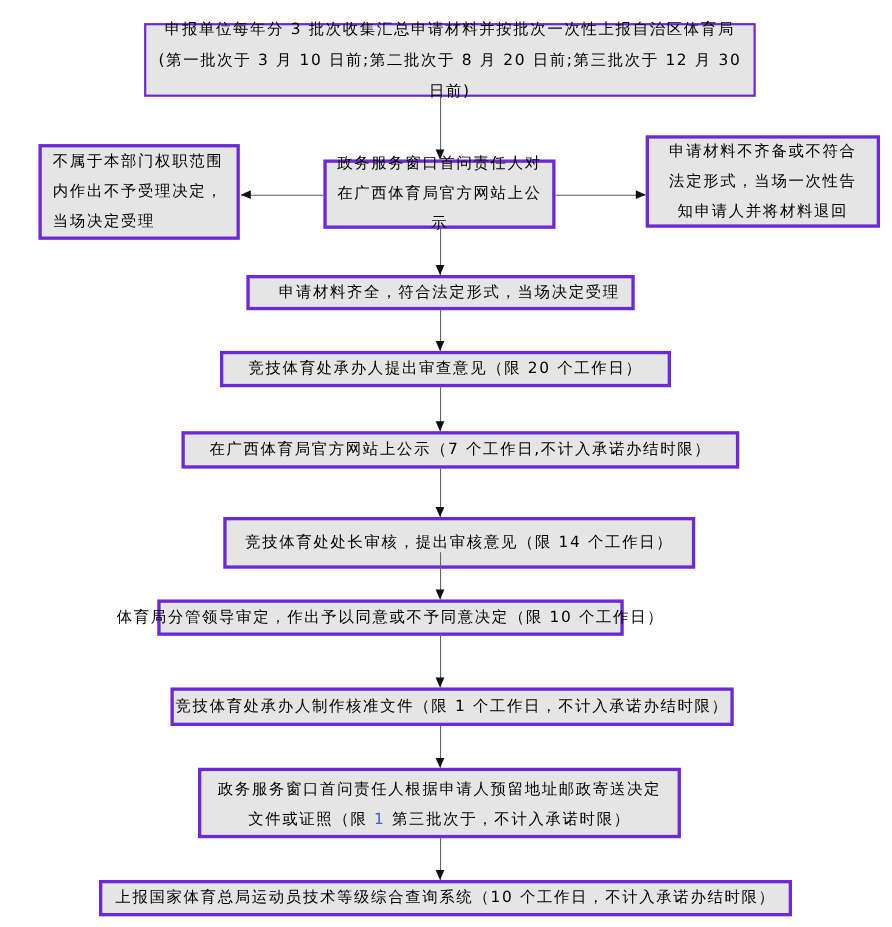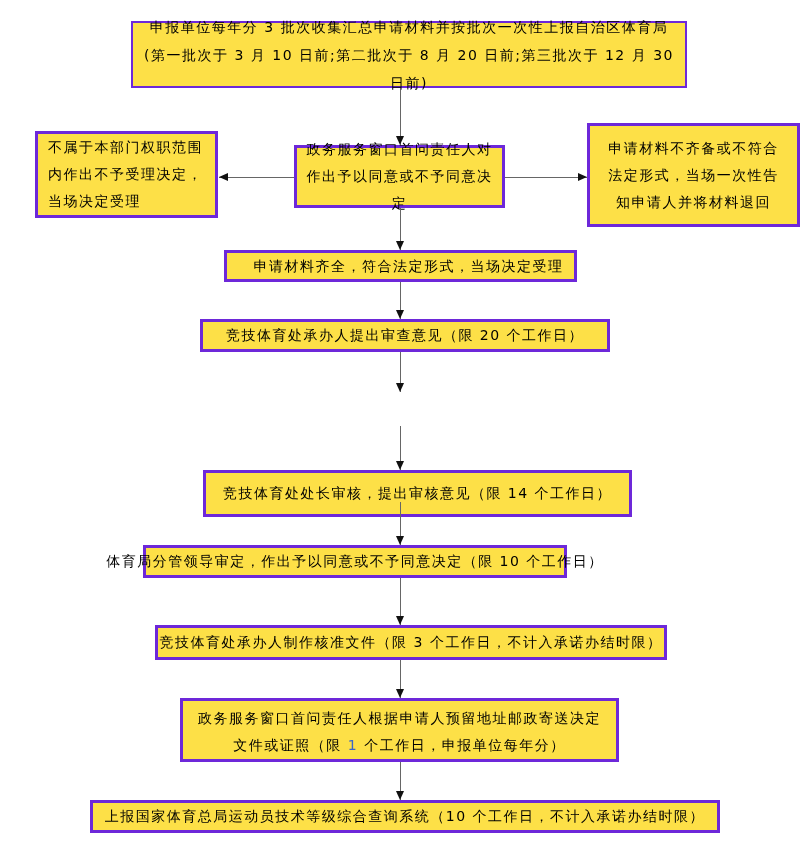--- a/index.html
+++ b/index.html
@@ -2,21 +2,21 @@
 <html><head>
 <meta charset="utf-8">
 <style>
   html,body{margin:0;padding:0;background:#ffffff;}
   .canvas{
     position:relative;width:811px;height:843px;background:#ffffff;
     font-family:"DejaVu Sans","Liberation Sans",sans-serif;
     color:#000;font-size:14px;letter-spacing:1.5px;
   }
   .node{
-    position:absolute;box-sizing:border-box;border:3px solid #6d28d9;background:#fde047;
+    position:absolute;box-sizing:border-box;border:3px solid #6d28d9;background:#e5e5e5;
     display:flex;flex-direction:column;align-items:center;justify-content:center;
     text-align:center;line-height:27px;padding:2px 8px;
   }
   .node.single{white-space:nowrap;}
   .node.heavy{border-width:2px;}
   .node.leftalign{align-items:flex-start;text-align:left;padding:2px 8px 2px 10px;}
   
   .varrow{position:absolute;left:400px;width:1px;background:#666;}
   .varrow::after{
     content:"";position:absolute;bottom:0;left:-4px;
@@ -33,21 +33,21 @@
   .harrow.to-right::after{
     content:"";position:absolute;right:0;top:-4px;
     border-top:4.5px solid transparent;border-bottom:4.5px solid transparent;
     border-left:9px solid #111;
   }
   .num-hl{color:#3a66c8;}
   
   #n-declare{left:131px;top:21px;width:556px;height:67px;line-height:28px;}
   #n-window{left:294px;top:145px;width:211px;height:63px;}
   #n-reject{left:35px;top:131px;width:183px;height:87px;}
-  #n-return{left:587px;top:123px;width:213px;height:104px;padding:2px 18px;}
+  #n-return{left:587px;top:123px;width:213px;height:84px;padding:2px 18px;}
   #n-accept{left:224px;top:250px;width:353px;height:32px;padding-left:24px;}
   #n-opinion{left:200px;top:319px;width:410px;height:33px;align-items:center;}
   #n-publicity{left:165px;top:392px;width:507px;height:34px;}
   #n-director{left:203px;top:470px;width:429px;height:47px;}
   #n-leader{left:143px;top:545px;width:424px;height:33px;}
   #n-document{left:155px;top:625px;width:512px;height:35px;}
   #n-mail{left:180px;top:698px;width:439px;height:64px;padding:2px 12px;display:block;padding-top:4px;}
   #n-report{left:90px;top:800px;width:630px;height:33px;}
   
   #a1{top:88px;height:57px;}
@@ -71,50 +71,53 @@
     <div>申报单位每年分 3 批次收集汇总申请材料并按批次一次性上报自治区体育局</div>
     <div>(第一批次于 3 月 10 日前;第二批次于 8 月 20 日前;第三批次于 12 月 30 日前)</div>
   </div>
 
   <div class="node leftalign" id="n-reject">
     <div>不属于本部门权职范围内作出不予受理决定，当场决定受理</div>
   </div>
 
   <div class="node" id="n-window">
     <div>政务服务窗口首问责任人对</div>
-    <div>作出予以同意或不予同意决定</div>
+    <div>在广西体育局官方网站上公示</div>
   </div>
 
   <div class="node" id="n-return">
     <div>申请材料不齐备或不符合法定形式，当场一次性告知申请人并将材料退回</div>
   </div>
 
   <div class="node single" id="n-accept">
     <div>申请材料齐全，符合法定形式，当场决定受理</div>
   </div>
 
   <div class="node single" id="n-opinion">
     <div>竞技体育处承办人提出审查意见（限 20 个工作日）</div>
   </div>
 
+  <div class="node single" id="n-publicity">
+    <div>在广西体育局官方网站上公示（7 个工作日,不计入承诺办结时限）</div>
+  </div>
 
   <div class="node single" id="n-director">
     <div>竞技体育处处长审核，提出审核意见（限 14 个工作日）</div>
   </div>
 
   <div class="node single" id="n-leader">
     <div>体育局分管领导审定，作出予以同意或不予同意决定（限 10 个工作日）</div>
   </div>
 
   <div class="node single" id="n-document">
-    <div>竞技体育处承办人制作核准文件（限 3 个工作日，不计入承诺办结时限）</div>
+    <div>竞技体育处承办人制作核准文件（限 1 个工作日，不计入承诺办结时限）</div>
   </div>
 
   <div class="node" id="n-mail">
-    <span>政务服务窗口首问责任人根据申请人预留地址邮政寄送决定文件或证照（限 </span><span class="num-hl">1</span><span> 个工作日，申报单位每年分）</span>
+    <span>政务服务窗口首问责任人根据申请人预留地址邮政寄送决定文件或证照（限 </span><span class="num-hl">1</span><span> 第三批次于，不计入承诺时限）</span>
   </div>
 
   <div class="node single" id="n-report">
     <div>上报国家体育总局运动员技术等级综合查询系统（10 个工作日，不计入承诺办结时限）</div>
   </div>
 
   <div class="varrow" id="a1"></div>
   <div class="harrow to-left" id="hl"></div>
   <div class="harrow to-right" id="hr"></div>
   <div class="varrow" id="a2"></div>

